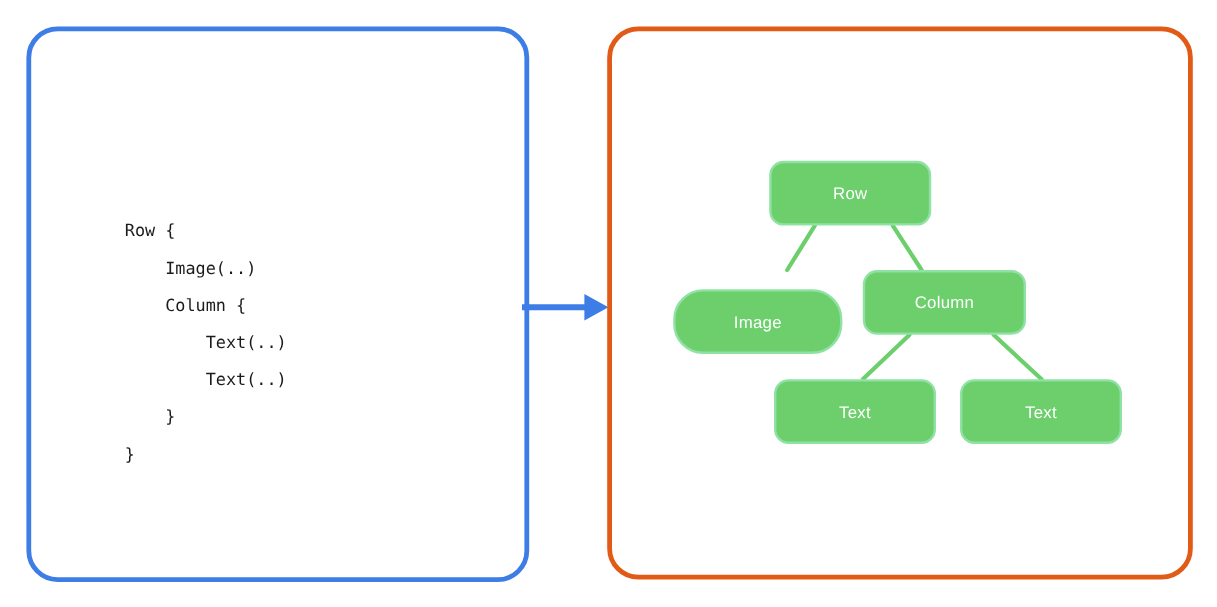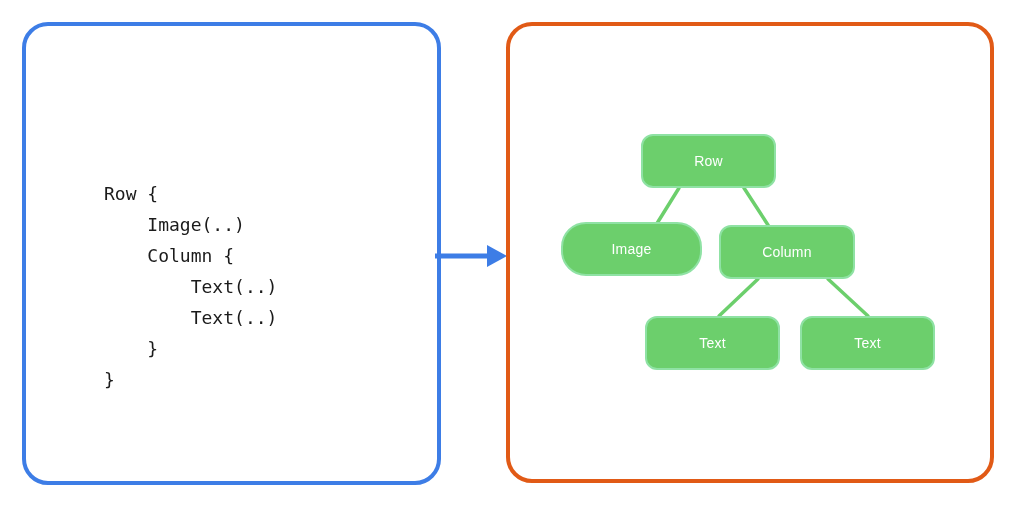--- a/index.html
+++ b/index.html
@@ -38,21 +38,21 @@
     border-radius: 26px;
   }
 
   
   #code-block {
     position: absolute;
     left: 78px;
     top: 152px;
     margin: 0;
     font-family: "DejaVu Sans Mono", "Liberation Mono", monospace;
-    font-size: 18px;
+    font-size: 14px;
     line-height: 31px;
     color: #1b1b1b;
     white-space: pre;
     letter-spacing: 0px;
   }
 
   
   #arrow-svg {
     position: absolute;
     left: 434px;
@@ -78,21 +78,21 @@
     display: flex;
     align-items: center;
     justify-content: center;
     color: #ffffff;
     font-family: "Liberation Sans", sans-serif;
     font-size: 14px;
     font-weight: 400;
     letter-spacing: 0.2px;
   }
   #node-row    { left: 641px; top: 134px; width: 135px; height: 54px; }
-  #node-image  { left: 561px; top: 222px; width: 141px; height: 54px; border-radius: 25px; }
+  #node-image  { left: 561px; top: 241px; width: 141px; height: 54px; border-radius: 25px; }
   #node-column { left: 719px; top: 225px; width: 136px; height: 54px; }
   #node-text-1 { left: 645px; top: 316px; width: 135px; height: 54px; }
   #node-text-2 { left: 800px; top: 316px; width: 135px; height: 54px; }
 </style>
 </head>
 <body>
 
 <div class="panel" id="code-panel">
   <pre id="code-block">Row {
     Image(..)

